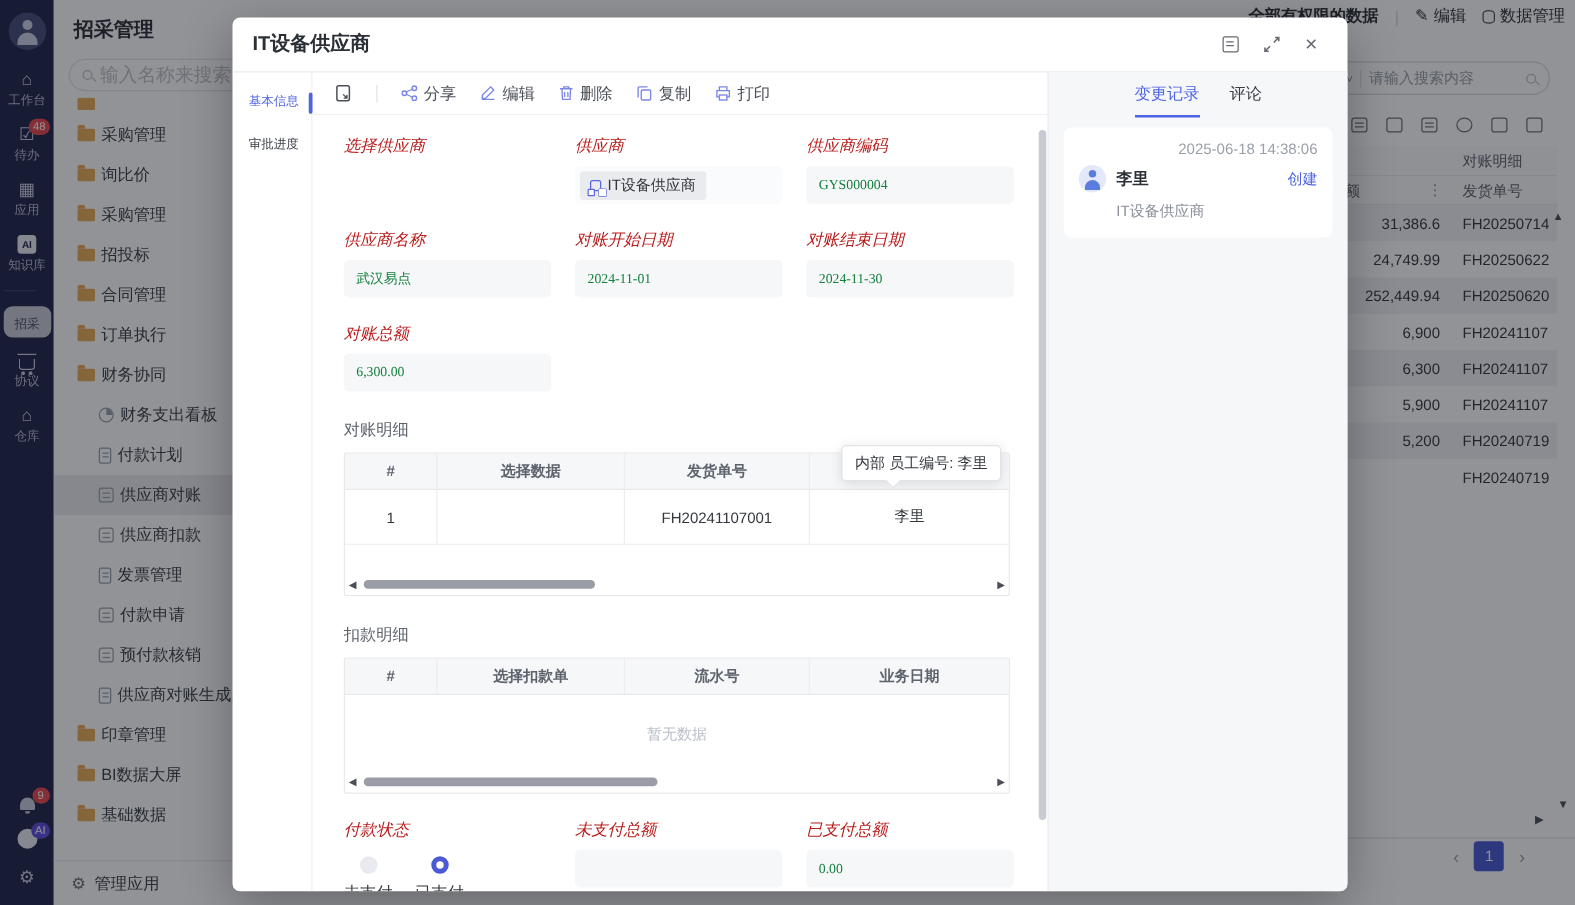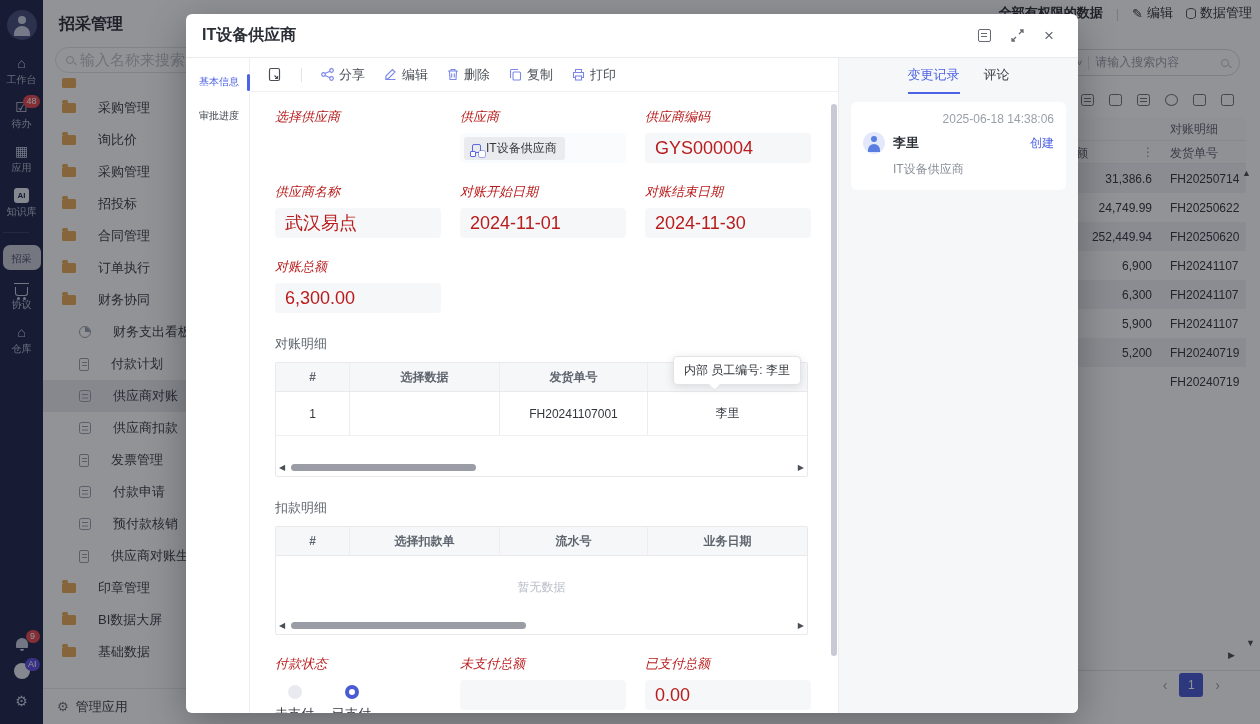--- a/index.html
+++ b/index.html
@@ -26,21 +26,21 @@
   .rail-bottom { margin-top:auto; display:flex; flex-direction:column; align-items:center; }
   .rail-bottom .rail-item { margin-bottom:15px; }
 
   
   .sidebar { position:absolute; left:43px; top:0; bottom:0; width:173px; background:#fff; z-index:1; }
   .sb-title { font-size:16px; font-weight:bold; color:#2b2f36; padding:14px 16px 12px; }
   .sb-search { margin:0 12px 6px; height:26px; border:1px solid #e3e4e8; border-radius:14px; display:flex; align-items:center; gap:6px; padding:0 10px; color:#c0c3c9; font-size:15px; background:#fff; }
   .search-glyph { width:8px; height:8px; border:1.3px solid #c0c3c9; border-radius:50%; position:relative; flex:none; }
   .search-glyph::after { content:""; position:absolute; left:6px; top:6px; width:4px; height:1.3px; background:#c0c3c9; transform:rotate(45deg); }
   .sb-menu { position:absolute; top:78px; bottom:40px; left:0; right:0; overflow:hidden; }
-  .sb-item { height:32px; display:flex; align-items:center; gap:22px; padding-left:19px; font-size:13px; color:#3a3f46; cursor:pointer; }
+  .sb-item { height:32px; display:flex; align-items:center; gap:5px; padding-left:19px; font-size:13px; color:#3a3f46; cursor:pointer; }
   .sb-item.sub { padding-left:36px; }
   .sb-item.active { background:#ececef; }
   .sb-item.partial { height:14px; overflow:hidden; align-items:flex-start; }
   .m-folder { width:14px; height:10px; background:#e9ab57; border-radius:1.5px; position:relative; flex:none; }
   .m-folder::before { content:""; position:absolute; top:-3px; left:0; width:6px; height:3px; background:#e9ab57; border-radius:1.5px 1.5px 0 0; }
   .m-doc { width:10px; height:13px; border:1.3px solid #98a0ab; border-radius:2px; position:relative; flex:none; }
   .m-doc::before { content:""; position:absolute; left:1.5px; top:3px; width:5px; height:1.3px; background:#98a0ab; box-shadow:0 3px 0 #98a0ab; }
   .m-sheet { width:12px; height:12px; border:1.3px solid #98a0ab; border-radius:2.5px; position:relative; flex:none; }
   .m-sheet::before { content:""; position:absolute; left:2px; top:2.5px; width:6px; height:1.3px; background:#98a0ab; box-shadow:0 3.5px 0 #98a0ab; }
   .m-pie { width:12px; height:12px; border:1.3px solid #98a0ab; border-radius:50%; position:relative; flex:none; }
@@ -99,21 +99,21 @@
   .mo-tab.active::after { content:""; position:absolute; right:-1px; top:2px; width:3px; height:17px; background:#4e63e4; border-radius:2px; }
   .mo-content { flex:1; position:relative; min-width:0; }
   .mo-toolbar { height:34px; display:flex; align-items:center; gap:19px; padding:0 18px; border-bottom:1px solid #f1f1f3; }
   .tb-btn { display:flex; align-items:center; gap:5px; font-size:13px; color:#4a4f57; cursor:pointer; }
   .tb-btn svg { display:block; }
   .tb-sep { width:1px; height:14px; background:#e4e4e8; }
   .vthumb { position:absolute; right:1px; top:46px; width:6px; height:552px; background:#c7cad3; border-radius:3px; }
   .mo-form { padding:16px 30px 0 25px; }
   .fgrid { display:grid; grid-template-columns:166px 166px 166px; column-gap:19px; margin-bottom:20px; }
   .flabel { font-size:13px; color:#b91c1c; margin-bottom:7px;font-style:italic; }
-  .finput { height:30px; line-height:30px; background:#f6f7f9; border-radius:4px; padding:0 10px; font-size:18px; color:#b91c1c; overflow:hidden; white-space:nowrap; }
+  .finput { height:30px; line-height:30px; background:#f6f7f9; border-radius:4px; padding:0 10px; font-size:11px; color:#15803d; overflow:hidden; white-space:nowrap;font-family:Liberation Serif, serif; }
   .finput.empty { background:#f6f7f9; }
   .chipwrap { height:30px; background:#fafbfc; border-radius:4px; display:flex; align-items:center; padding:0 4px; }
   .chip { display:flex; align-items:center; gap:5px; background:#e9ebef; border-radius:3px; padding:3px 8px; font-size:12px; color:#33373d; }
   .org-glyph { width:9px; height:9px; border:1.3px solid #5a67e0; border-radius:2px; position:relative; }
   .org-glyph::after { content:""; position:absolute; left:-3px; top:6px; width:4px; height:4px; border:1.2px solid #5a67e0; border-radius:1px; background:#fff; box-shadow:9px 0 0 #fff, 9px 0 0 0.5px #5a67e0; }
   .seclabel { font-size:13px; color:#5d646d; margin:22px 0 9px; }
   .dtable { border:1px solid #e9e9ec; border-radius:2px; }
   .dt-hrow { display:flex; background:#f6f7f9; height:29px; align-items:center; font-size:12px; color:#5d646d; font-weight:bold; border-bottom:1px solid #e9e9ec; }
   .dt-row { display:flex; height:44px; align-items:center; font-size:12px; color:#33373d; border-bottom:1px solid #f0f0f2; }
   .dcell { text-align:center; height:100%; display:flex; align-items:center; justify-content:center; border-right:1px solid #ededf0; }

